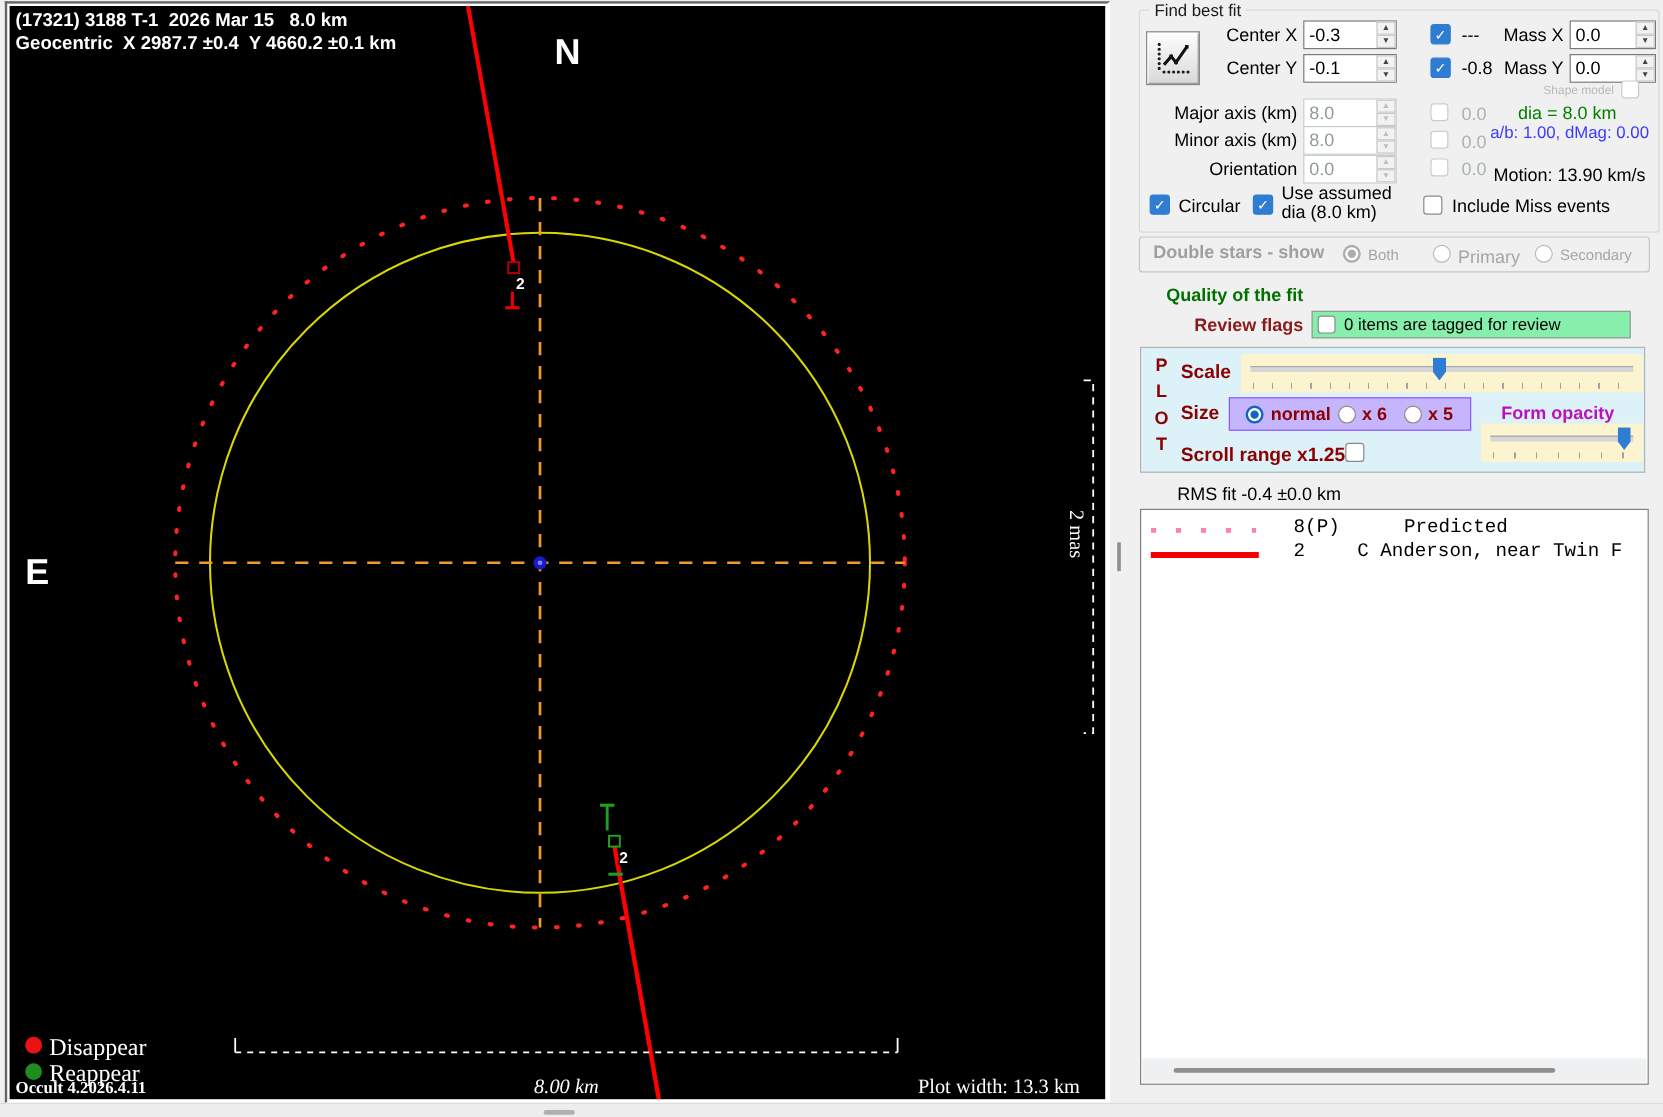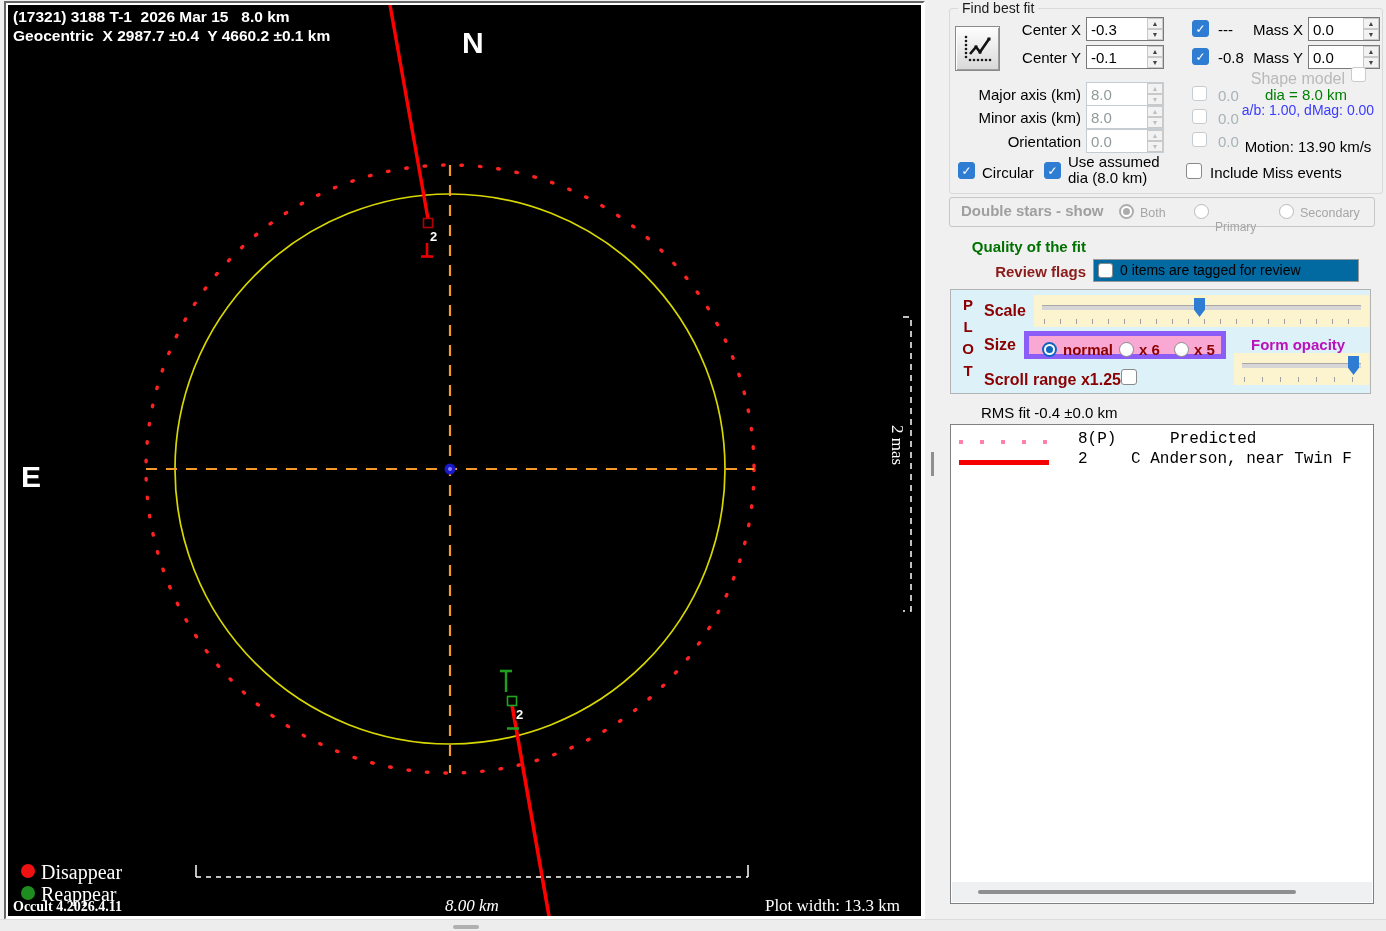--- a/index.html
+++ b/index.html
@@ -38,31 +38,31 @@
   .radio{position:absolute;width:15px;height:15px;box-sizing:border-box;border:1px solid #8a8a8a;border-radius:50%;background:#fff;}
   .radio.checked{border:2px solid #1065c0;}
   .radio.checked::after{content:'';position:absolute;inset:2px;border-radius:50%;background:#1065c0;}
   .radio.gray{border-color:#b9b9b9;}
   .radio.gray.checked{border:2px solid #adadad;}
   .radio.gray.checked::after{background:#adadad;}
   .grayt{color:#a6a6a6;}
   .dropdown{position:absolute;background:#fff;border:1px solid #7a7a7a;box-sizing:border-box;font-size:14px;color:#000;}
   .dropdown span{position:absolute;left:6px;top:3px;white-space:nowrap;}
   .chev{position:absolute;right:9px;top:7px;width:7px;height:7px;border-right:2px solid #505050;border-bottom:2px solid #505050;transform:rotate(45deg);}
-  .review-box{position:absolute;background:#0369a1;border:1px solid #999;box-sizing:border-box;}
+  .review-box{position:absolute;background:#86efac;border:1px solid #999;box-sizing:border-box;}
   .plot-controls{position:absolute;background:#ddf1f8;border:1px solid #b3b3b3;box-sizing:border-box;}
   .dkred{color:#8b0000;font-weight:bold;}
   .slider{position:absolute;background:#fcf4cf;}
   .slider .track{position:absolute;left:8px;right:8px;top:10px;height:4px;background:#d6d6d6;border-top:1px solid #a8a8a8;}
   .slider .ticks{position:absolute;left:10px;right:8px;top:24px;height:5px;
                  background:repeating-linear-gradient(90deg,#a0a0a0 0 1px,transparent 1px 16px);}
   .slider .ticks.wide{background:repeating-linear-gradient(90deg,#a0a0a0 0 1px,transparent 1px 18px);}
   .slider .thumb{position:absolute;top:3px;width:11px;height:19px;background:#2f7cd3;
                  clip-path:polygon(0 0,100% 0,100% 62%,50% 100%,0 62%);}
-  .size-box{position:absolute;background:#f9a8d4;border:5px solid #8b5cf6;box-sizing:border-box;}
+  .size-box{position:absolute;background:#c4b5fd;border:1px solid #8b5cf6;box-sizing:border-box;}
   .listbox{position:absolute;background:#fff;border:1px solid #808080;box-sizing:border-box;overflow:hidden;
            font-family:"Liberation Mono","DejaVu Sans Mono",monospace;font-size:16px;color:#000;}
   .lsample{position:absolute;width:90px;}
   .dotpink{height:4px;background:repeating-linear-gradient(90deg,#ff7fae 0 4px,transparent 4px 21px);}
   .solidred{height:5px;background:#f40000;}
   .ltext{position:absolute;white-space:nowrap;}
   .hscroll{position:absolute;left:1px;bottom:1px;height:20px;background:#eef0f1;}
   .hthumb{position:absolute;left:26px;top:8px;width:318px;height:4px;background:#8f8f8f;border-radius:2px;}
   .bottom-bar{position:absolute;left:0;top:919px;width:1386px;height:12px;background:#ededed;border-top:1px solid #dcdcdc;}
   .grip{position:absolute;left:453px;top:5px;width:26px;height:4px;background:#b0b0b0;border-radius:2px;}
@@ -189,21 +189,21 @@
     <div class="lbl" style="left:277px;top:49px;">-0.8</div>
     <div class="lbl rlbl" style="left:302px;top:49px;width:60px;">Mass Y</div>
     <div class="field" style="left:367px;top:45px;width:72px;">
       <input value="0.0" style="">
       <span class="spin">
           <b>▲</b>
           <b>▼</b>
         </span>
     </div>
 
-    <div class="lbl rlbl" style="left:284px;top:70px;width:120px;font-size:16px;color:#b9b9b9;">Shape model</div>
+    <div class="lbl rlbl" style="left:284px;top:70px;width:120px;font-size:10px;color:#b9b9b9;">Shape model</div>
     <span class="cb sm dis" style="left:410px;top:67px;"></span>
 
     <div class="lbl rlbl" style="left:10px;top:86px;width:130px;">Major axis (km)</div>
     <div class="field dis" style="left:145px;top:82px;width:78px;">
       <input disabled="" value="8.0" style="">
       <span class="spin">
           <b>▲</b>
           <b>▼</b>
         </span>
     </div>
@@ -247,21 +247,21 @@
       <span>dia (8.0 km)</span>
     </div>
     <span class="cb" style="left:245px;top:163px;width:16px;height:16px;"></span>
     <div class="lbl" style="left:269px;top:164px;">Include Miss events</div>
 
     <div class="grp" style="left:8px;top:197px;width:424px;height:28px;border-color:#c6c6c6;"></div>
     <div class="lbl" style="left:20px;top:202px;font-weight:bold;color:#9f9f9f;">Double stars - show</div>
     <span class="radio gray checked" style="left:178px;top:204px;"></span>
     <div class="lbl grayt" style="left:199px;top:206px;font-size:12.5px;">Both</div>
     <span class="radio gray" style="left:253px;top:204px;"></span>
-    <div class="lbl grayt" style="left:274px;top:220px;font-size:12px;">Primary</div>
+    <div class="lbl grayt" style="left:274px;top:206px;font-size:15px;">Primary</div>
     <span class="radio gray" style="left:338px;top:204px;"></span>
     <div class="lbl grayt" style="left:359px;top:206px;font-size:12.5px;">Secondary</div>
 
     <div class="lbl rlbl" style="left:10px;top:238px;width:135px;font-weight:bold;color:#007000;">Quality of the fit</div>
 
     <div class="lbl rlbl" style="left:30px;top:263px;width:115px;font-weight:bold;color:#8b1a1a;">Review flags</div>
     <div class="review-box" style="left:152px;top:259px;width:266px;height:23px;">
       <span class="cb" style="left:4px;top:3px;width:15px;height:15px;"></span>
       <div class="lbl" style="left:26px;top:2px;font-size:14px;">0 items are tagged for review</div>
     </div>

